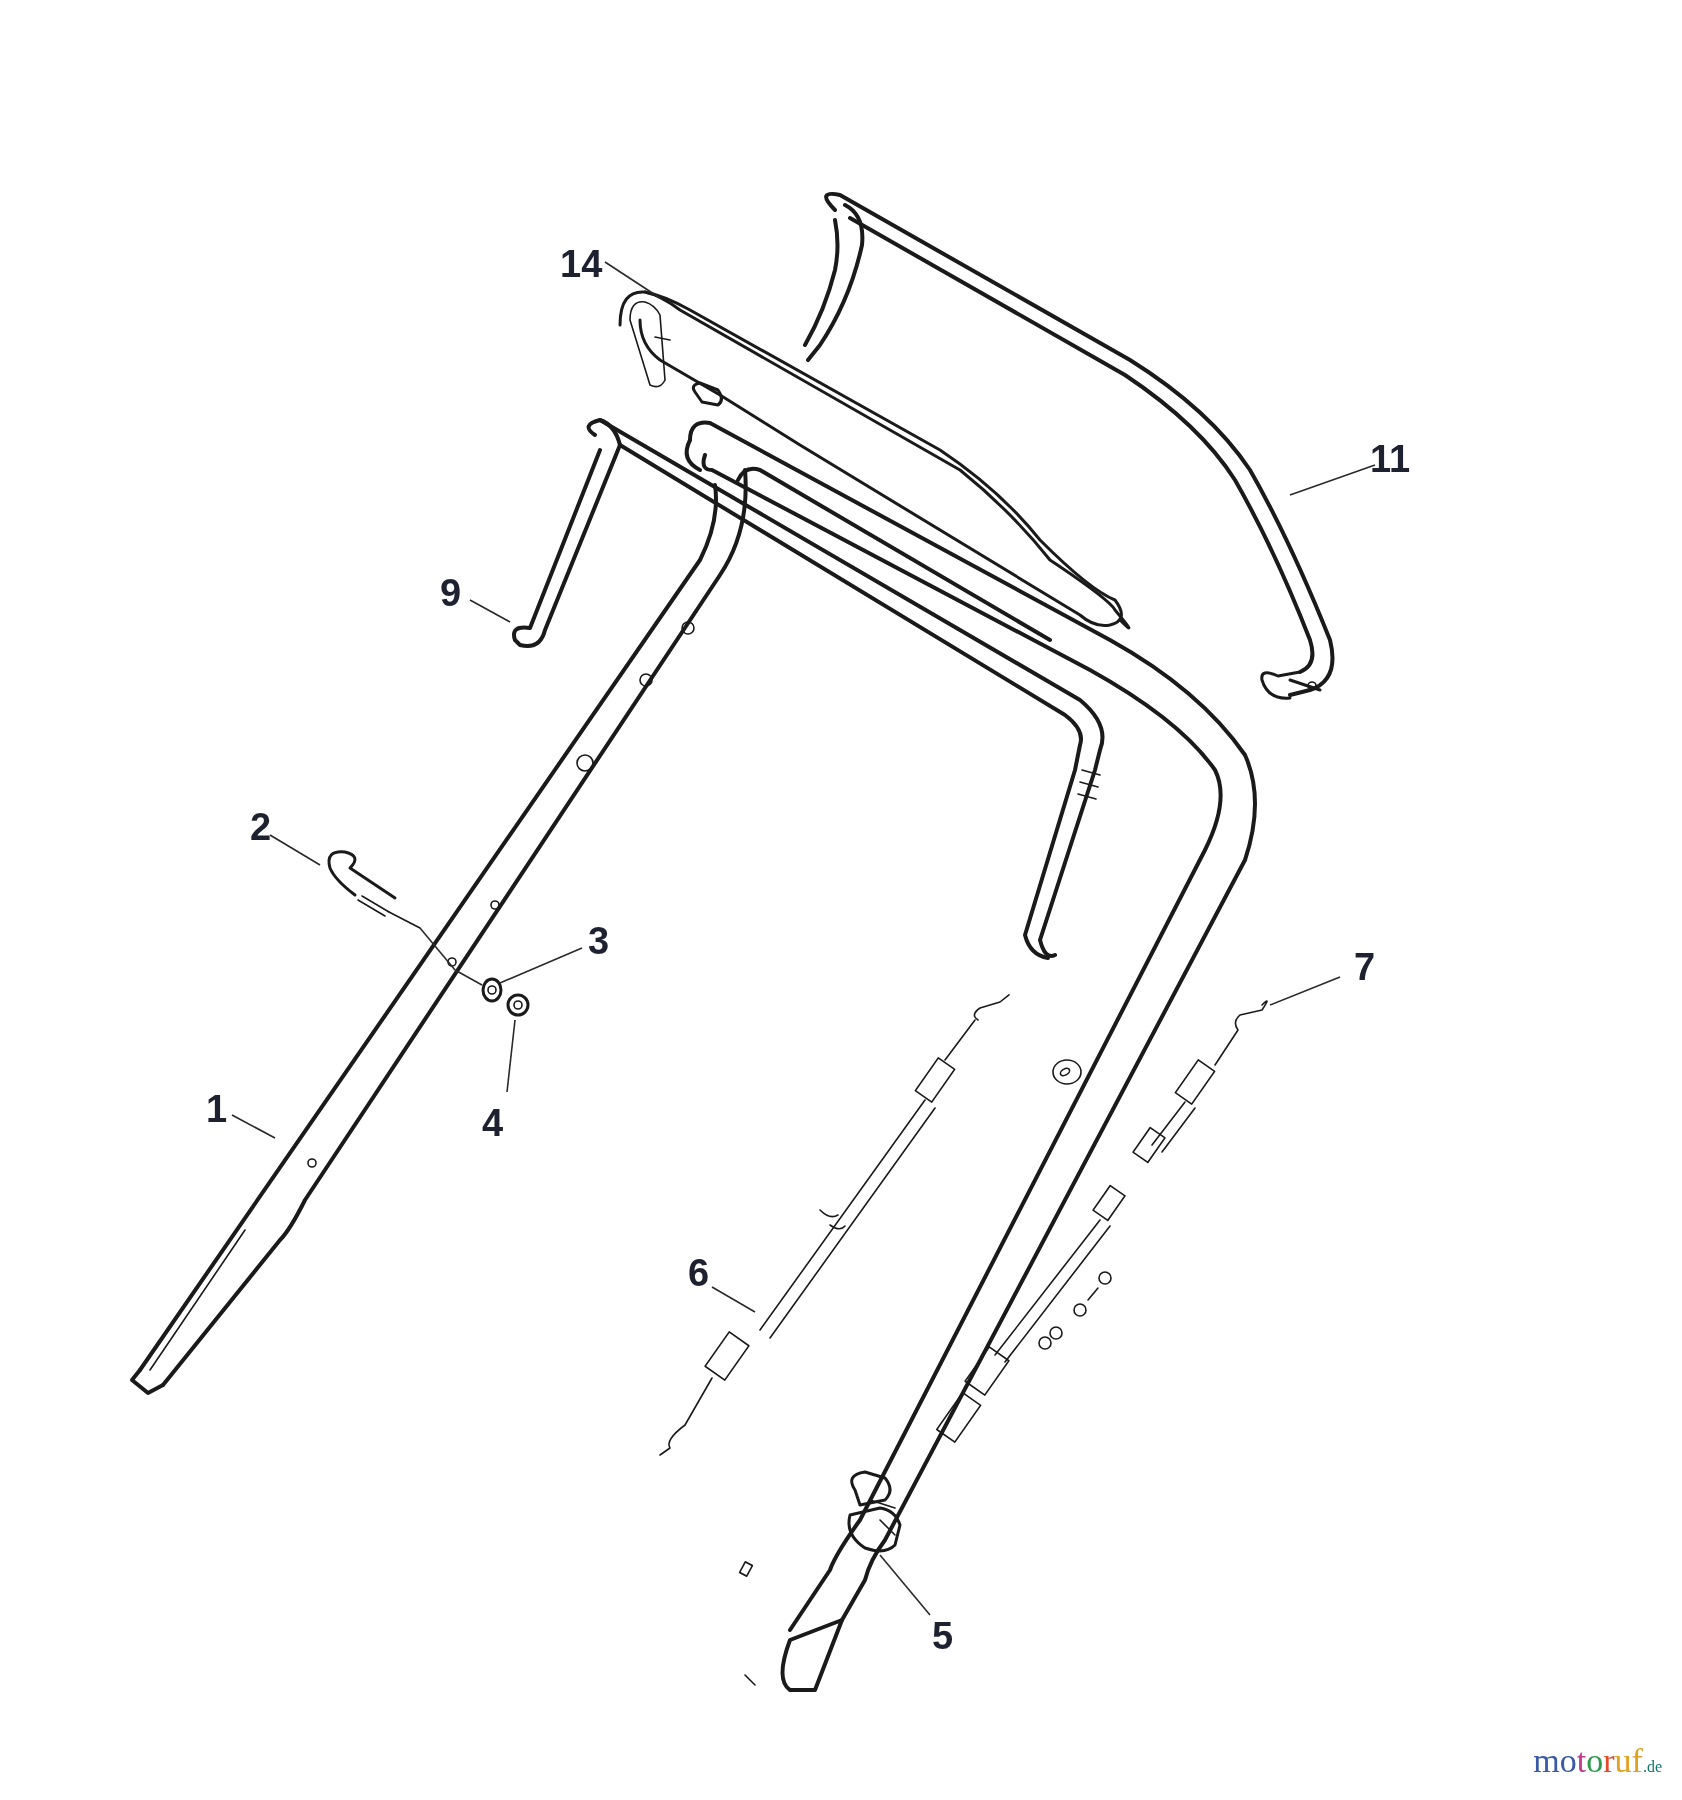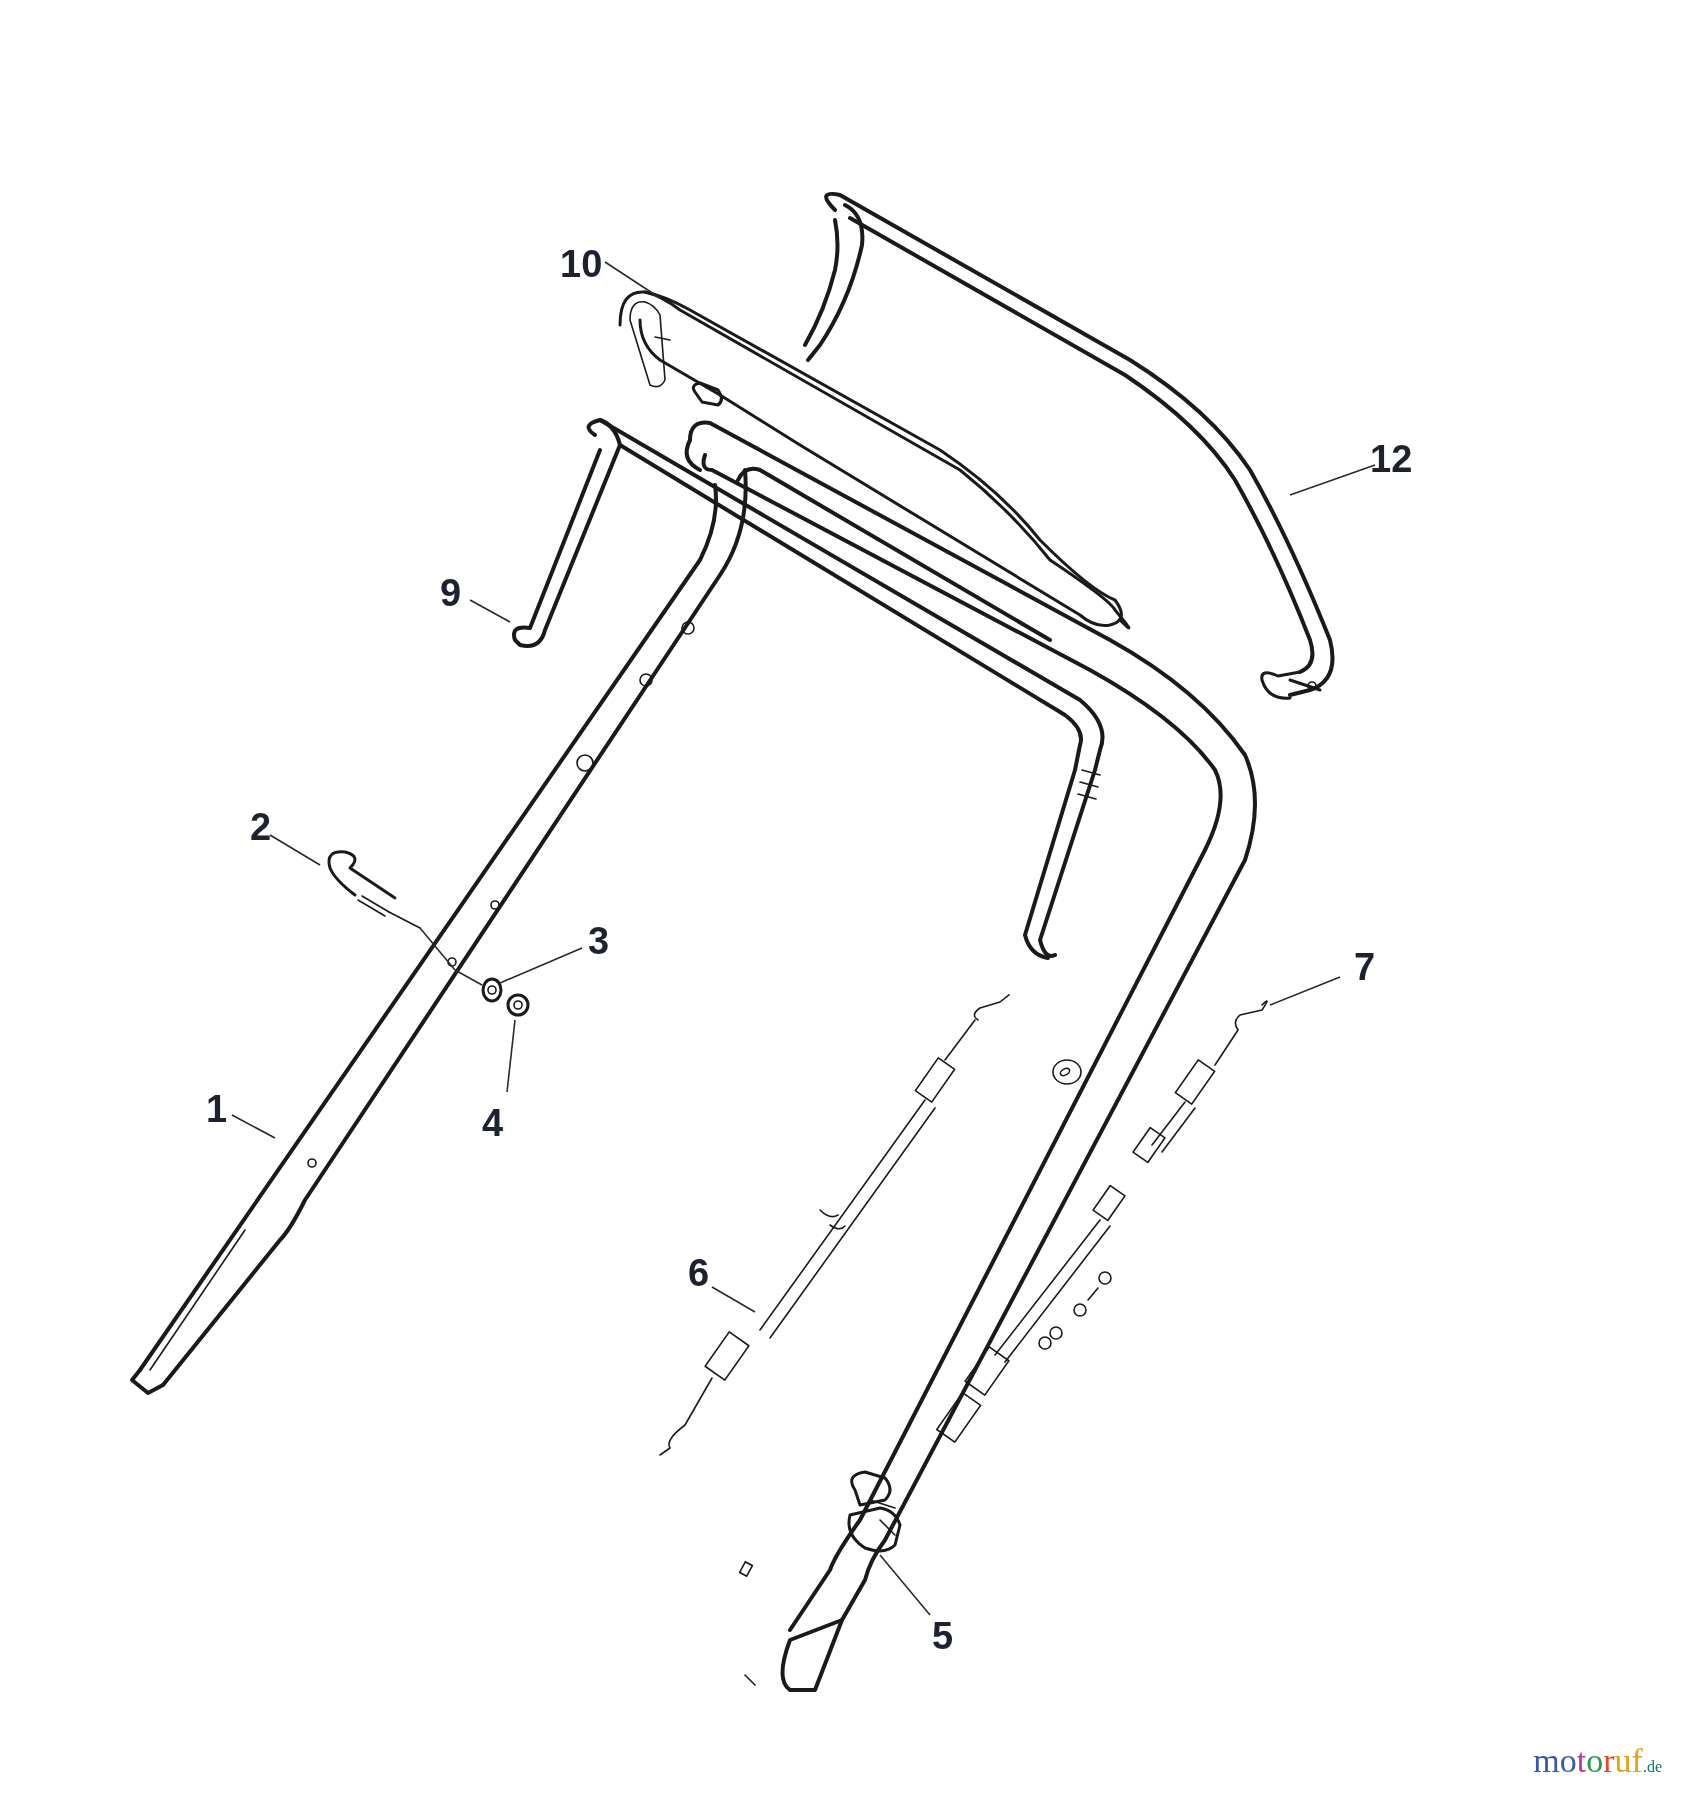--- a/index.html
+++ b/index.html
@@ -125,22 +125,22 @@
     <path class="leader" d="M 420 928 L 455 970"></path>
     <path class="leader" d="M 582 948 L 500 983"></path>
     <path class="leader" d="M 507 1092 L 515 1020"></path>
     <path class="leader" d="M 232 1115 L 275 1138"></path>
     <path class="leader" d="M 712 1287 L 755 1312"></path>
     <path class="leader" d="M 1340 977 L 1270 1005"></path>
     <path class="leader" d="M 930 1615 L 880 1555"></path>
   </g>
 </svg>
 
-<div class="callout" style="left:560px; top:245px;">10</div>
-<div class="callout" style="left:1370px; top:440px;">12</div>
+<div class="callout" style="left:560px; top:245px;">14</div>
+<div class="callout" style="left:1370px; top:440px;">11</div>
 <div class="callout" style="left:440px; top:574px;">9</div>
 <div class="callout" style="left:250px; top:808px;">2</div>
 <div class="callout" style="left:588px; top:922px;">3</div>
 <div class="callout" style="left:1354px; top:948px;">7</div>
 <div class="callout" style="left:206px; top:1090px;">1</div>
 <div class="callout" style="left:482px; top:1104px;">4</div>
 <div class="callout" style="left:688px; top:1254px;">6</div>
 <div class="callout" style="left:932px; top:1617px;">5</div>
 
 <div class="watermark">

